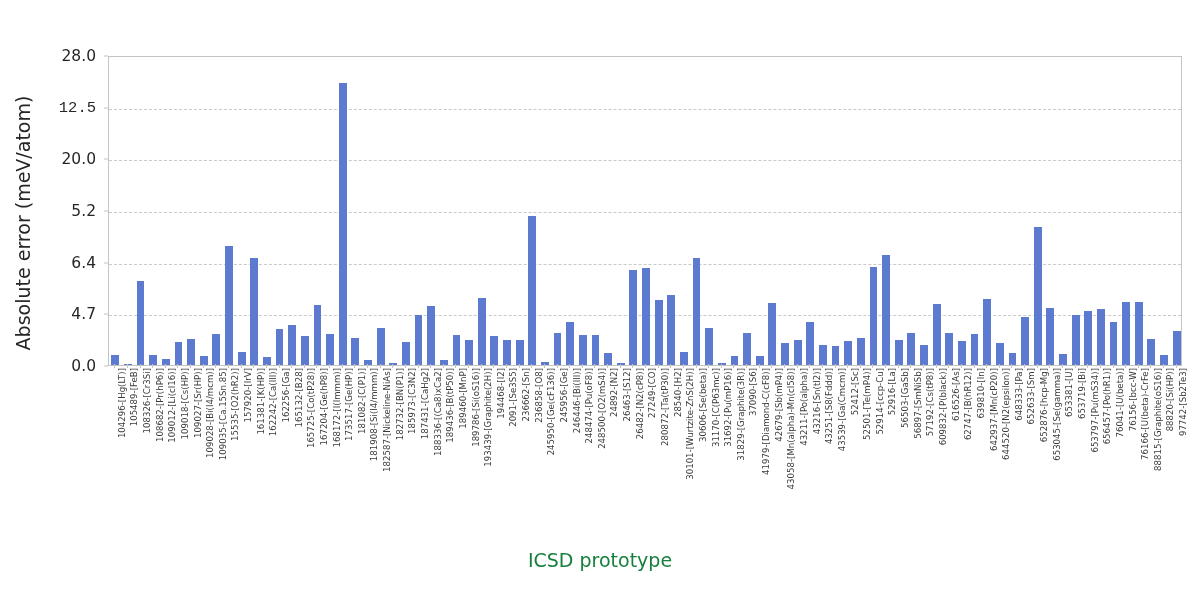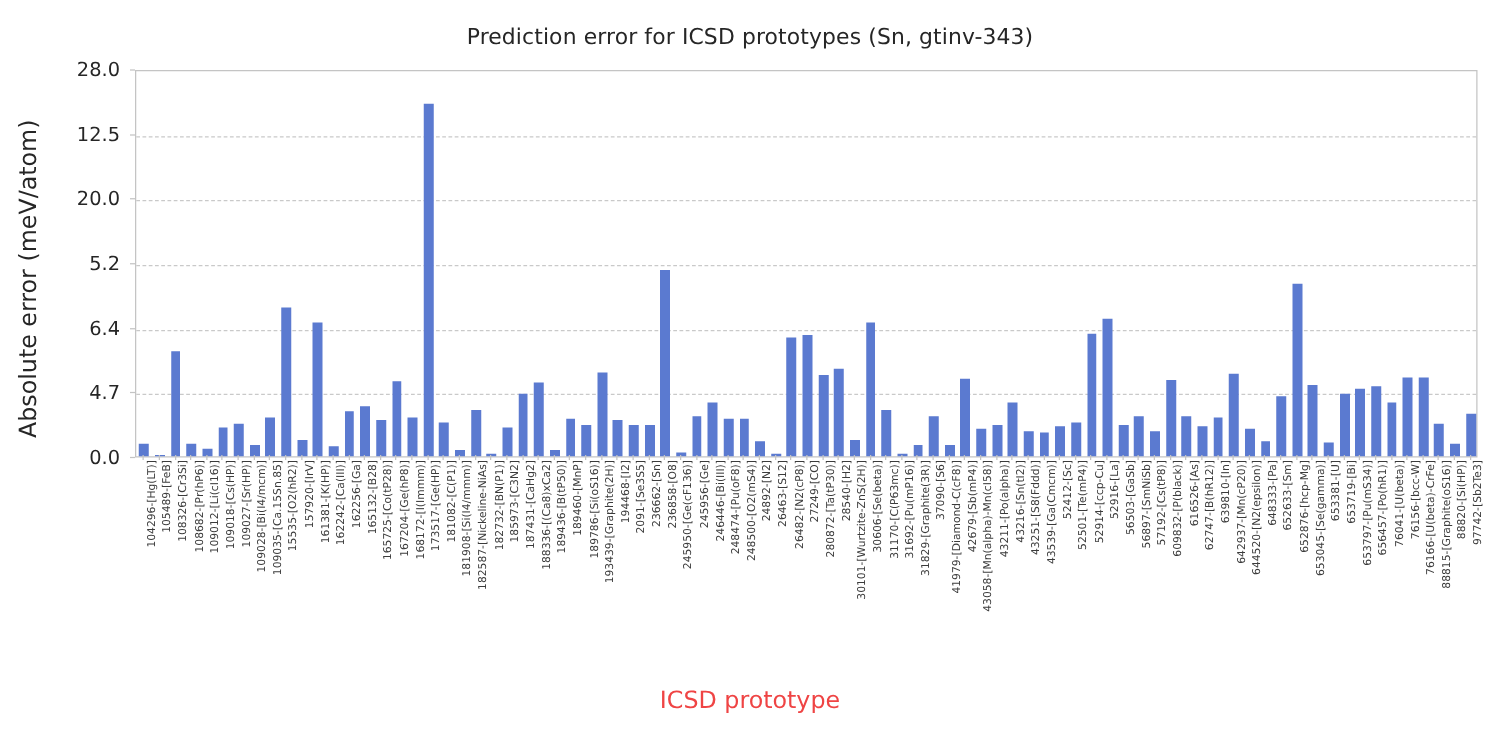--- a/index.html
+++ b/index.html
@@ -18,21 +18,21 @@
 
   
   #ylabel{
     position:absolute;left:-137px;top:212px;width:320px;
     text-align:center;font-size:19px;color:#262626;
     transform:rotate(-90deg);transform-origin:center center;
   }
   
   #xlabel{
     position:absolute;left:0;top:549px;width:1200px;
-    text-align:center;font-size:19px;color:#ef4444;
+    text-align:center;font-size:19px;color:#15803d;
   }
 
   
   #plot{
     position:absolute;left:108px;top:56px;
     width:1074px;height:310px;
     border:1.6px solid #c4c4c4;
     box-sizing:border-box;background:#ffffff;
   }
   #gridlayer{position:absolute;inset:0;pointer-events:none;}
@@ -71,36 +71,35 @@
   .xtickmark{
     position:absolute;top:-4px;width:0;height:4px;
     border-left:1.2px solid #c4c4c4;
   }
 </style>
 </head>
 <body>
 
 <div id="figure">
 
-  <div id="chart-title">Prediction error for ICSD prototypes (Sn, gtinv-343)</div>
 
   <div id="ylabel">Absolute error (meV/atom)</div>
 
   <div id="yticks">
       <div class="ytick" style="top: 310px;">0.0</div>
       <div class="ytickmark" style="top: 310px;"></div>
       <div class="ytick" style="top: 258.333px;">4.7</div>
       <div class="ytickmark" style="top: 258.333px;"></div>
       <div class="ytick" style="top: 206.667px;">6.4</div>
       <div class="ytickmark" style="top: 206.667px;"></div>
       <div class="ytick" style="top: 155px;">5.2</div>
       <div class="ytickmark" style="top: 155px;"></div>
       <div class="ytick" style="top: 103.333px;">20.0</div>
       <div class="ytickmark" style="top: 103.333px;"></div>
-      <div class="ytick" style="top: 51.6667px;">12.5</div>
+      <div class="ytick" style="top: 51.6667px; font-family: Liberation Mono, monospace;">12.5</div>
       <div class="ytickmark" style="top: 51.6667px;"></div>
       <div class="ytick" style="top: 0px;">28.0</div>
       <div class="ytickmark" style="top: 0px;"></div>
     </div>
 
   <div id="plot">
     <div id="gridlayer">
         <div class="gridline" style="top: 258.333px;"></div>
         <div class="gridline" style="top: 206.667px;"></div>
         <div class="gridline" style="top: 155px;"></div>

